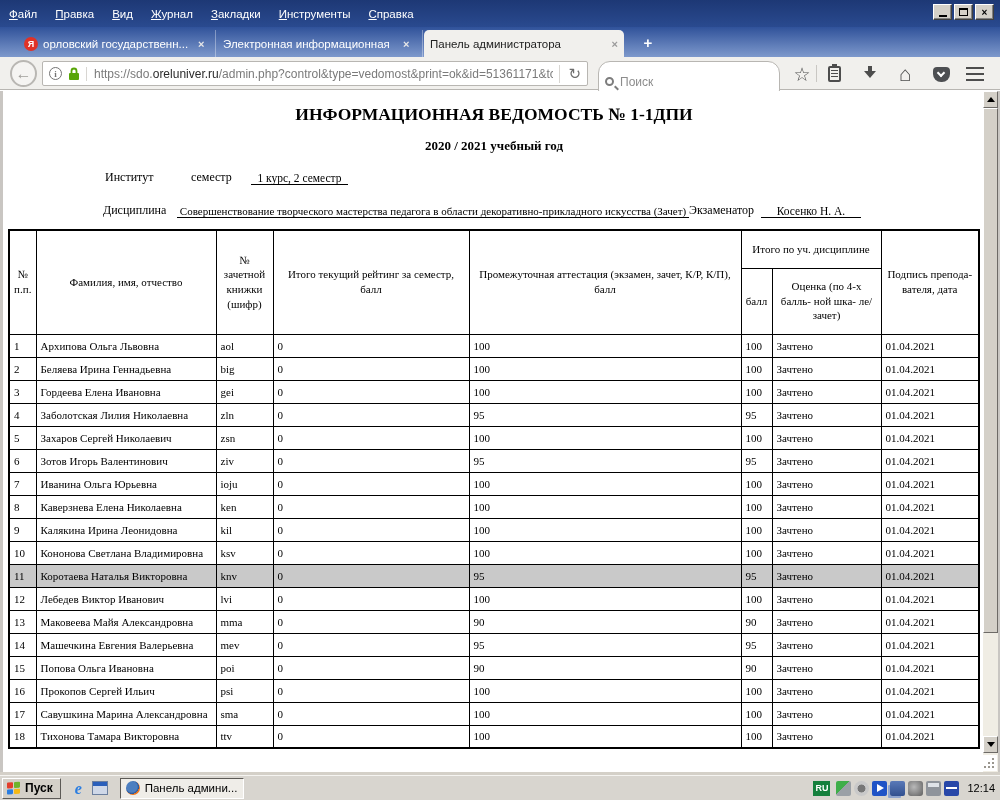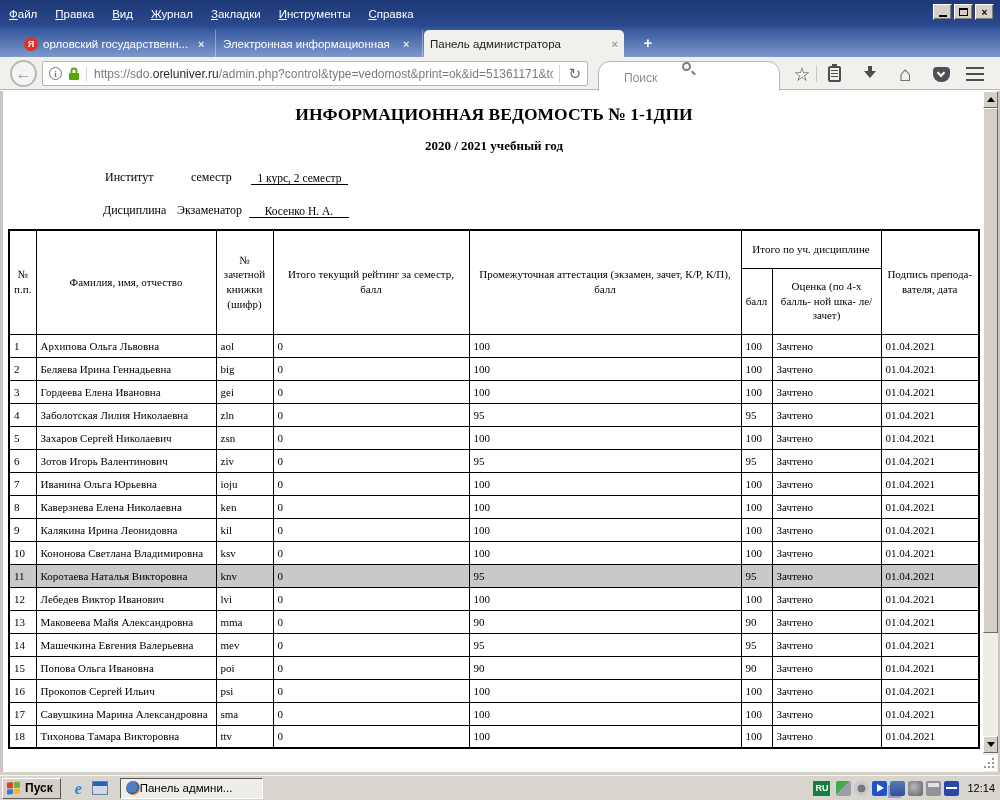--- a/index.html
+++ b/index.html
@@ -44,21 +44,21 @@
     border:1px solid #b8b6b2; border-radius:2px; display:flex; align-items:center; padding:0 6px; }
   .info-ico { width:13px; height:13px; border:1px solid #737373; border-radius:50%;
     color:#737373; font-size:9px; font-family:"Liberation Serif",serif; font-weight:bold;
     display:flex; align-items:center; justify-content:center; margin-right:6px; flex:none; }
   .lock-ico { margin-right:6px; flex:none; }
   .url-text { font-size:12px; color:#7a7a7a; white-space:nowrap; overflow:hidden; flex:1;
     border-left:1px solid #d8d6d2; padding-left:7px; }
   .url-domain { color:#2b2b2b; }
   .reload-ico { flex:none; color:#6e6e6e; font-size:15px; margin-left:6px; border-left:1px solid #d8d6d2; padding-left:8px; }
   .searchbox { position:absolute; left:598px; top:4px; width:182px; height:41px; background:#fff;
-    border:1px solid #b8b6b2; border-radius:12px; display:flex; align-items:center; padding:0 6px;flex-direction:column; }
+    border:1px solid #b8b6b2; border-radius:12px; display:flex; align-items:center; padding:0 6px; }
   .mag { width:9px; height:9px; border:2px solid #7d7d7d; border-radius:50%; position:relative; flex:none; margin-right:6px; }
   .mag::after { content:""; position:absolute; width:5px; height:2px; background:#7d7d7d;
     transform:rotate(45deg); left:7px; top:8px; }
   .searchbox input { border:none; outline:none; font-size:12px; width:130px; background:transparent; }
   .searchbox input::placeholder { color:#8c8c8c; }
   .tool-ico { position:absolute; top:7px; width:24px; height:20px; display:flex; align-items:center; justify-content:center; color:#4d4d4d; }
   .star { left:790px; font-size:19px; }
   .tool-sep { position:absolute; left:816px; top:8px; width:1px; height:17px; background:#c9c7c3; }
   .clipboard { left:822px; }
   .clip-shape { width:13px; height:16px; border:2px solid #4d4d4d; border-radius:2px; position:relative; }
@@ -127,21 +127,21 @@
     background:#d4d0c8; border:1px solid; border-color:#fff #5c5a56 #5c5a56 #fff; font-weight:bold; font-size:12px; }
   .xp-flag { width:14px; height:13px; display:grid; grid-template-columns:6px 6px; grid-template-rows:5.5px 5.5px; gap:1px; transform:skewY(-4deg); }
   .xp-flag i:nth-child(1){background:#e33e2b;} .xp-flag i:nth-child(2){background:#6fb42c;}
   .xp-flag i:nth-child(3){background:#2a7de1;} .xp-flag i:nth-child(4){background:#f5b916;}
   .xp-flag i { border-radius:1px; }
   .ql { display:flex; align-items:center; gap:5px; margin-left:9px; }
   .ie-ico { width:17px; height:17px; color:#2a7de1; font-size:16px; font-weight:bold; font-style:italic;
     font-family:"Liberation Serif",serif; line-height:17px; text-align:center; }
   .desk-ico { width:16px; height:14px; background:#cfd8e8; border:1px solid #6b7f9e; position:relative; }
   .desk-ico::before { content:""; position:absolute; left:0; top:0; width:100%; height:4px; background:#2a5fbb; }
-  .task-btn { margin-left:12px; height:21px; width:143px; display:flex; align-items:center; padding:0 5px;
+  .task-btn { margin-left:12px; height:21px; width:124px; display:flex; align-items:center; gap:5px; padding:0 5px;
     background:#efede8; border:1px solid; border-color:#5c5a56 #fff #fff #5c5a56; font-size:11.5px; white-space:nowrap; overflow:hidden; }
   .ff-ico { width:14px; height:14px; border-radius:50%; background:radial-gradient(circle at 42% 42%, #4d7fc0 0 45%, #2a5596 60%, #e6741f 62%); flex:none; }
   .tray { margin-left:auto; display:flex; align-items:center; gap:3px; padding-right:5px; }
   .lang-ind { width:17px; height:15px; background:#15803d; color:#fff; font-size:9px; font-weight:bold;
     display:flex; align-items:center; justify-content:center; margin-right:3px; }
   .tray-i { width:15px; height:15px; position:relative; }
   .clock { font-size:11px; margin-left:5px; }
 
   
   .ti1 { background:linear-gradient(135deg,#3fae4a 0 45%,#9aa0a6 45%); border-radius:2px; }
@@ -239,20 +239,21 @@
       <div class="doc-title"><span>ИНФОРМАЦИОННАЯ ВЕДОМОСТЬ № </span><span class="num">1-1ДПИ</span></div>
       <div class="doc-year">2020 / 2021 учебный год</div>
 
       <div class="form-row r1">
         <span class="lbl lbl1">Институт</span>
         <span class="lbl lbl2">семестр</span>
         <span class="fld fld2">1 курс, 2 семестр</span>
       </div>
       <div class="form-row r2">
         <span class="lbl lbl1">Дисциплина</span>
+        <span class="fld fld1">Совершенствование творческого мастерства педагога в области декоративно-прикладного искусства (Зачет)</span>
         <span class="lbl lbl2">Экзаменатор</span>
         <span class="fld fld2">Косенко Н. А.</span>
       </div>
 
       <table class="vedomost">
         <colgroup>
           <col style="width:27px">
             <col style="width:180px">
             <col style="width:57px">
             <col style="width:196px">

